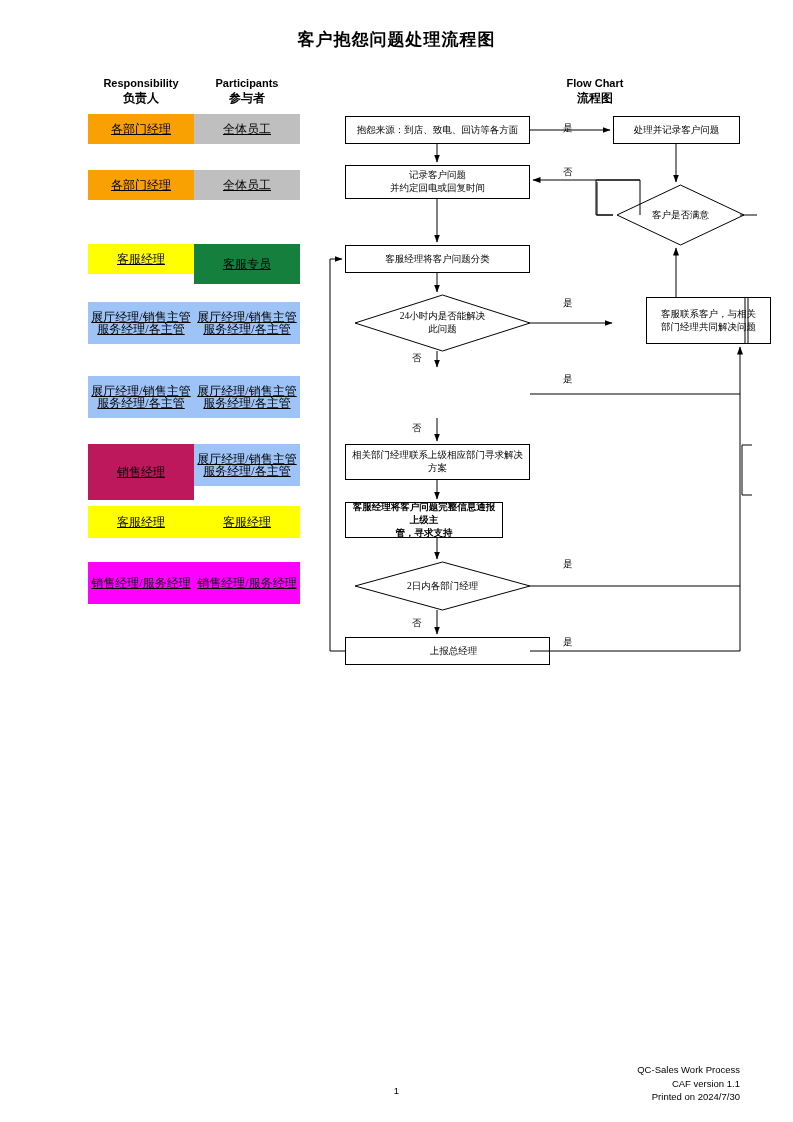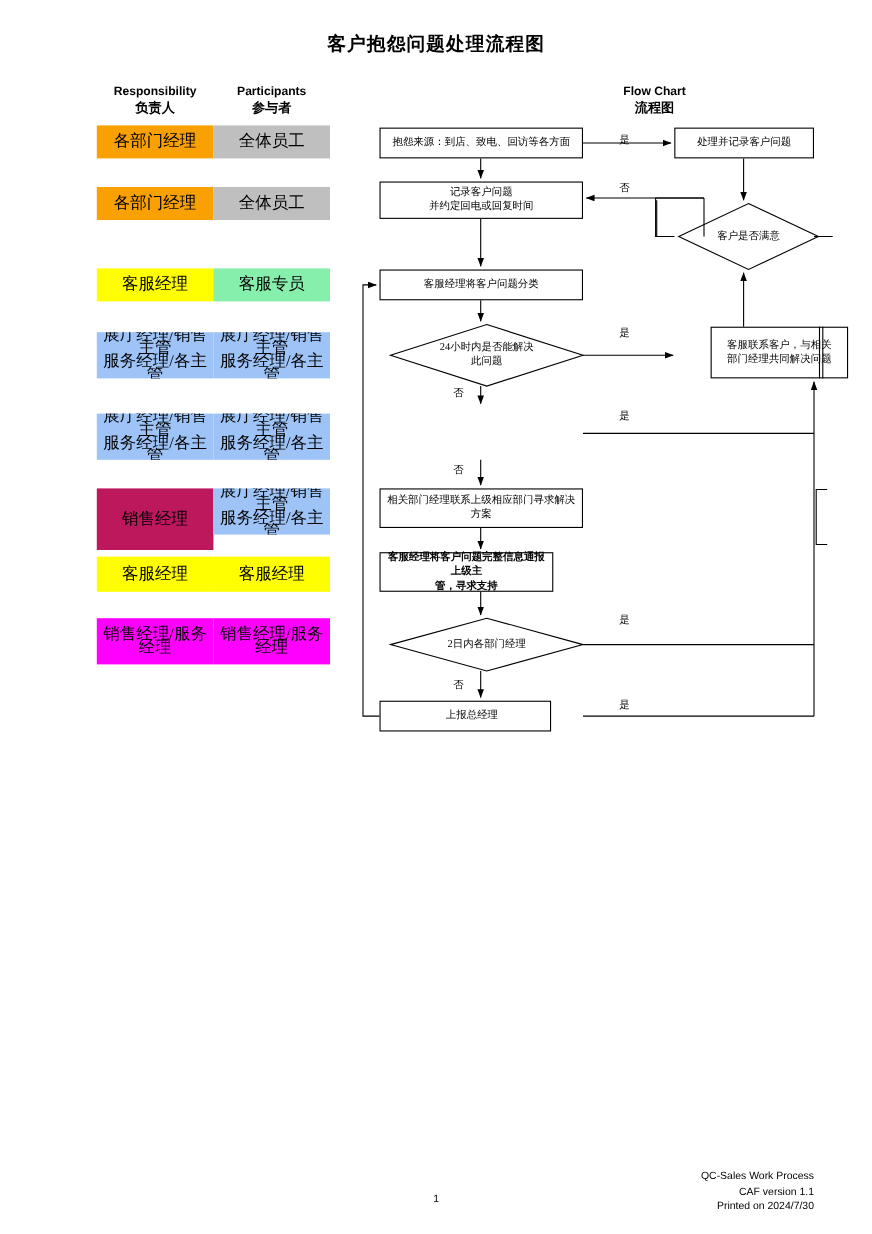--- a/index.html
+++ b/index.html
@@ -46,25 +46,26 @@
 
   
   #resp-table { left: 88px; top: 114px; width: 212px; }
   .resp-row { position: absolute; left: 0; display: flex; width: 212px; }
   .resp-cell {
     box-sizing: border-box;
     display: flex;
     align-items: center;
     justify-content: center;
     text-align: center;
-    font-size: 15px;
+    font-size: 12px;
     line-height: 12px;
     font-family: "Liberation Serif", "DejaVu Serif", serif;
     padding: 1px 2px;
     overflow: hidden;
+    text-decoration: underline;
   }
   .resp-cell.left  { width: 106px; }
   .resp-cell.right { width: 106px; }
 
   
   .node {
     box-sizing: border-box;
     border: 1px solid #000000;
     background: #ffffff;
     display: flex;
@@ -165,21 +166,21 @@
       <div class="resp-row" style="top: 0px; height: 30px;">
         <div class="resp-cell left" style="height: 30px; background: rgb(249, 160, 3);">各部门经理</div>
         <div class="resp-cell right" style="height: 30px; background: rgb(191, 191, 191);">全体员工</div>
       </div>
       <div class="resp-row" style="top: 56px; height: 30px;">
         <div class="resp-cell left" style="height: 30px; background: rgb(249, 160, 3);">各部门经理</div>
         <div class="resp-cell right" style="height: 30px; background: rgb(191, 191, 191);">全体员工</div>
       </div>
       <div class="resp-row" style="top: 130px; height: 30px;">
         <div class="resp-cell left" style="height: 30px; background: rgb(255, 255, 0);">客服经理</div>
-        <div class="resp-cell right" style="height: 30px; background: #86efac;">客服专员</div>
+        <div class="resp-cell right" style="height: 40px; background: #15803d;">客服专员</div>
       </div>
       <div class="resp-row" style="top: 188px; height: 42px;">
         <div class="resp-cell left" style="height: 42px; background: rgb(157, 195, 247);">展厅经理/销售主管<br>服务经理/各主管</div>
         <div class="resp-cell right" style="height: 42px; background: rgb(157, 195, 247);">展厅经理/销售主管<br>服务经理/各主管</div>
       </div>
       <div class="resp-row" style="top: 262px; height: 42px;">
         <div class="resp-cell left" style="height: 42px; background: rgb(157, 195, 247);">展厅经理/销售主管<br>服务经理/各主管</div>
         <div class="resp-cell right" style="height: 42px; background: rgb(157, 195, 247);">展厅经理/销售主管<br>服务经理/各主管</div>
       </div>
       <div class="resp-row" style="top: 330px; height: 42px;">
@@ -229,21 +230,21 @@
       </div>
       <div class="abs node" style="left: 345px; top: 502px; width: 158px; height: 36px; font-weight: bold;">
         <div>客服经理将客户问题完整信息通报上级主<br>管，寻求支持</div>
       </div>
       <div class="abs diamond-wrap" style="left: 355px; top: 562px; width: 175px; height: 48px;">
         <svg width="175" height="48" viewBox="0 0 175 48">
           <polygon points="87.5,0 175,24 87.5,48 0,24" fill="#ffffff" stroke="#000000" stroke-width="1"></polygon>
         </svg>
         <div class="diamond-label" style="width: 175px; height: 48px;">2日内各部门经理</div>
       </div>
-      <div class="abs node" style="left: 345px; top: 637px; width: 156px; height: 28px; padding-left: 16px;">
+      <div class="abs node" style="left: 345px; top: 637px; width: 205px; height: 28px; padding-left: 16px;">
         <div>上报总经理</div>
       </div>
     </div>
 
   <svg class="abs" id="connectors" viewBox="0 0 793 1122">
     <defs>
       <marker id="arr" markerWidth="9" markerHeight="9" refX="7.5" refY="3" orient="auto">
         <path d="M0,0 L8,3 L0,6 z" fill="#000"></path>
       </marker>
     </defs>

